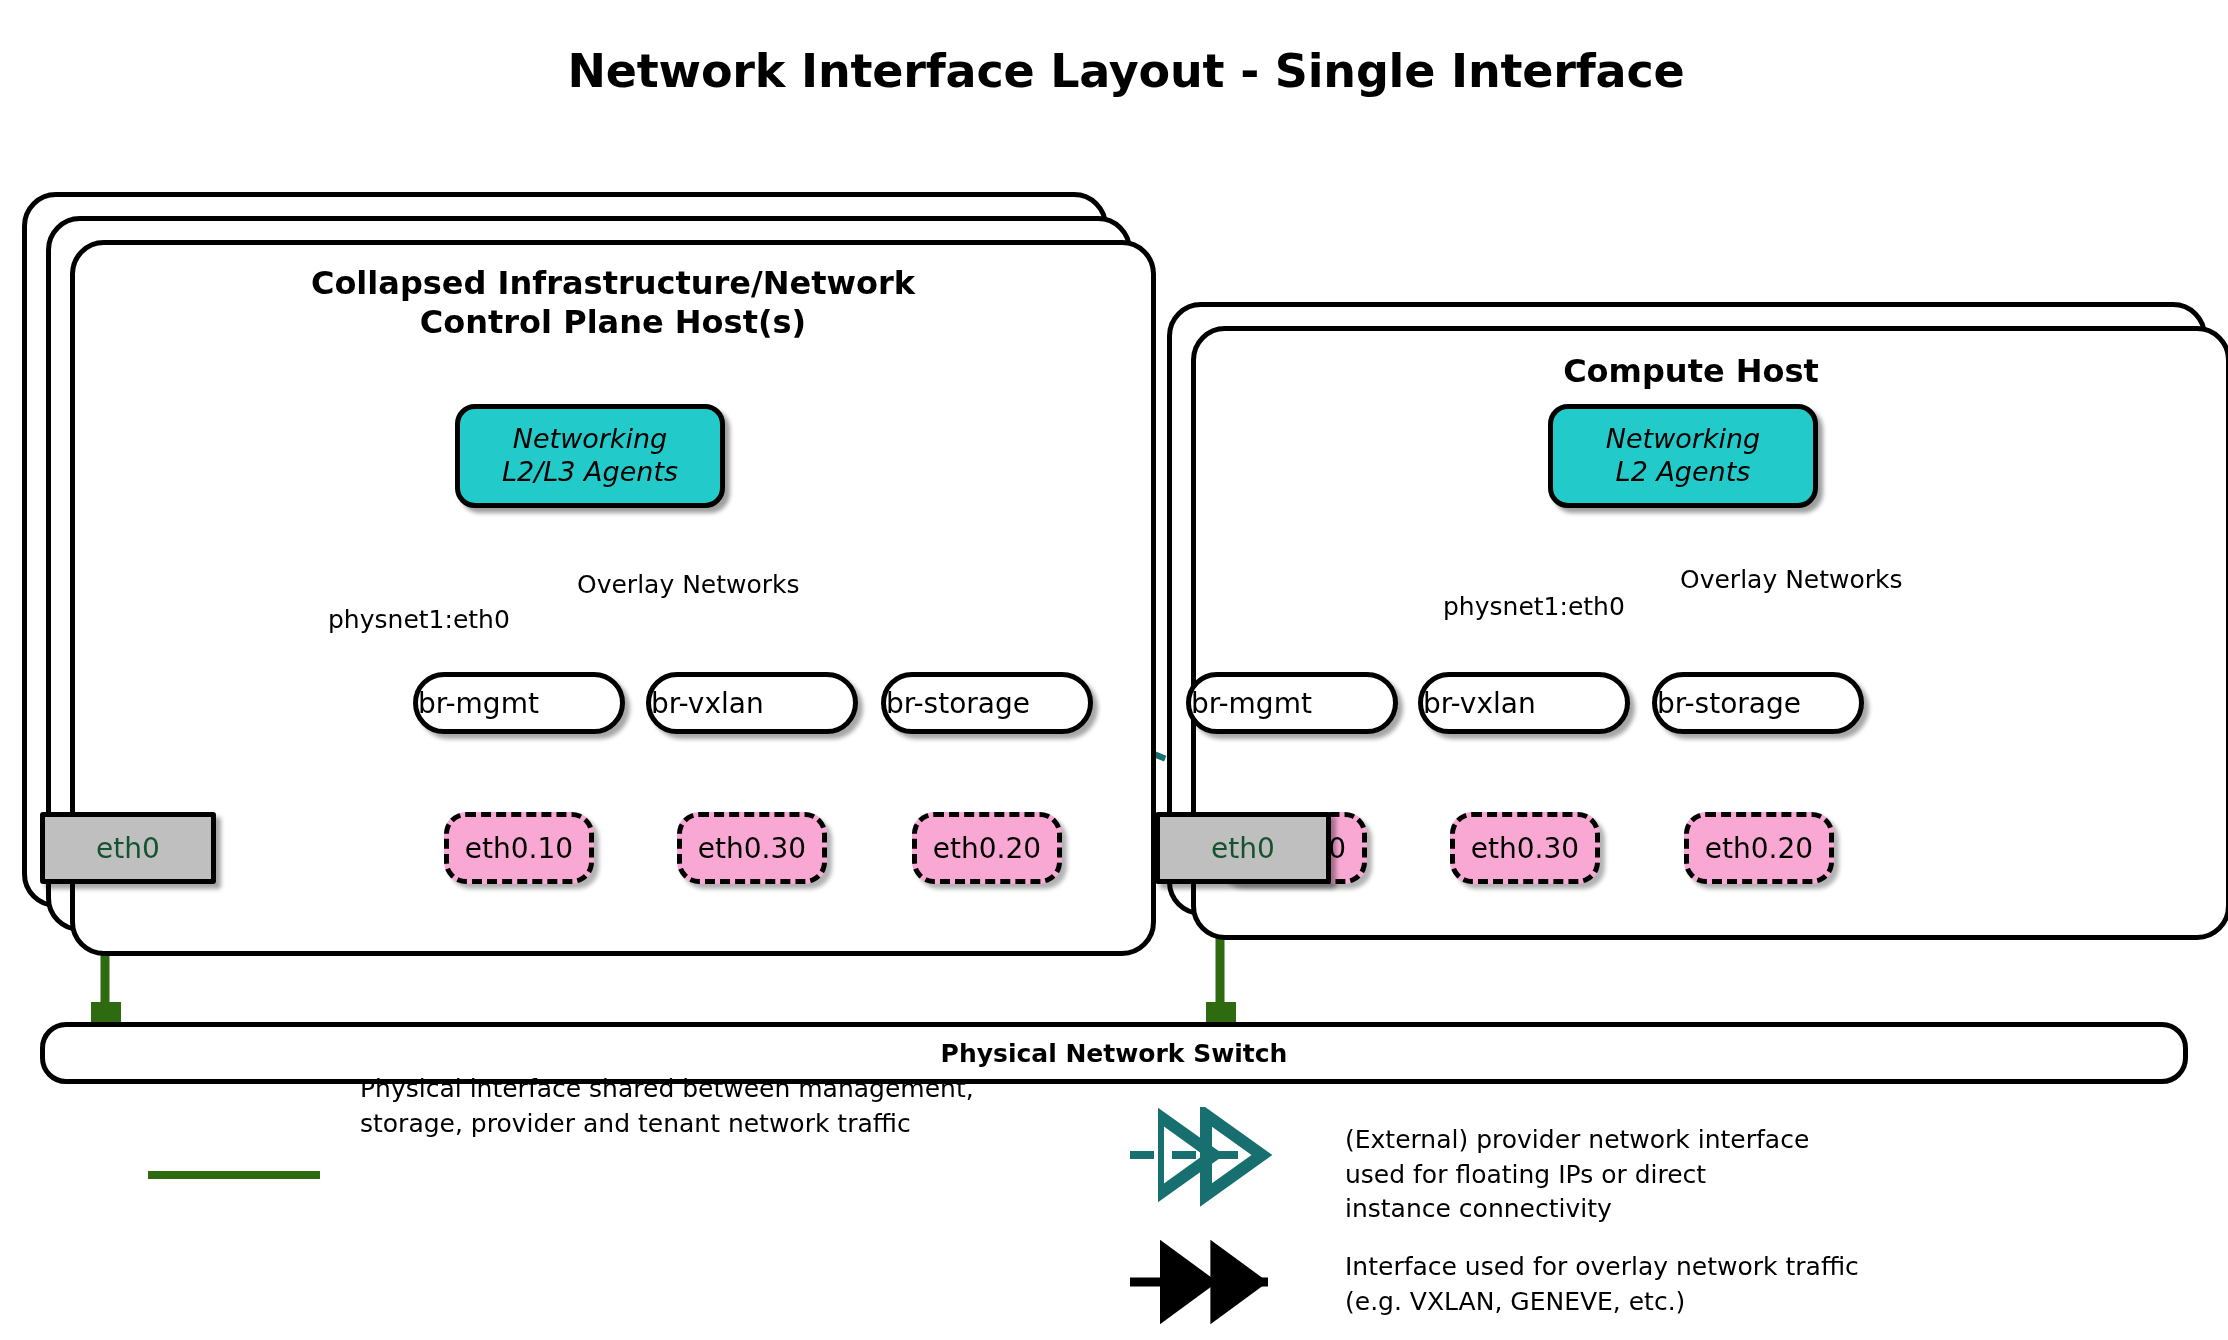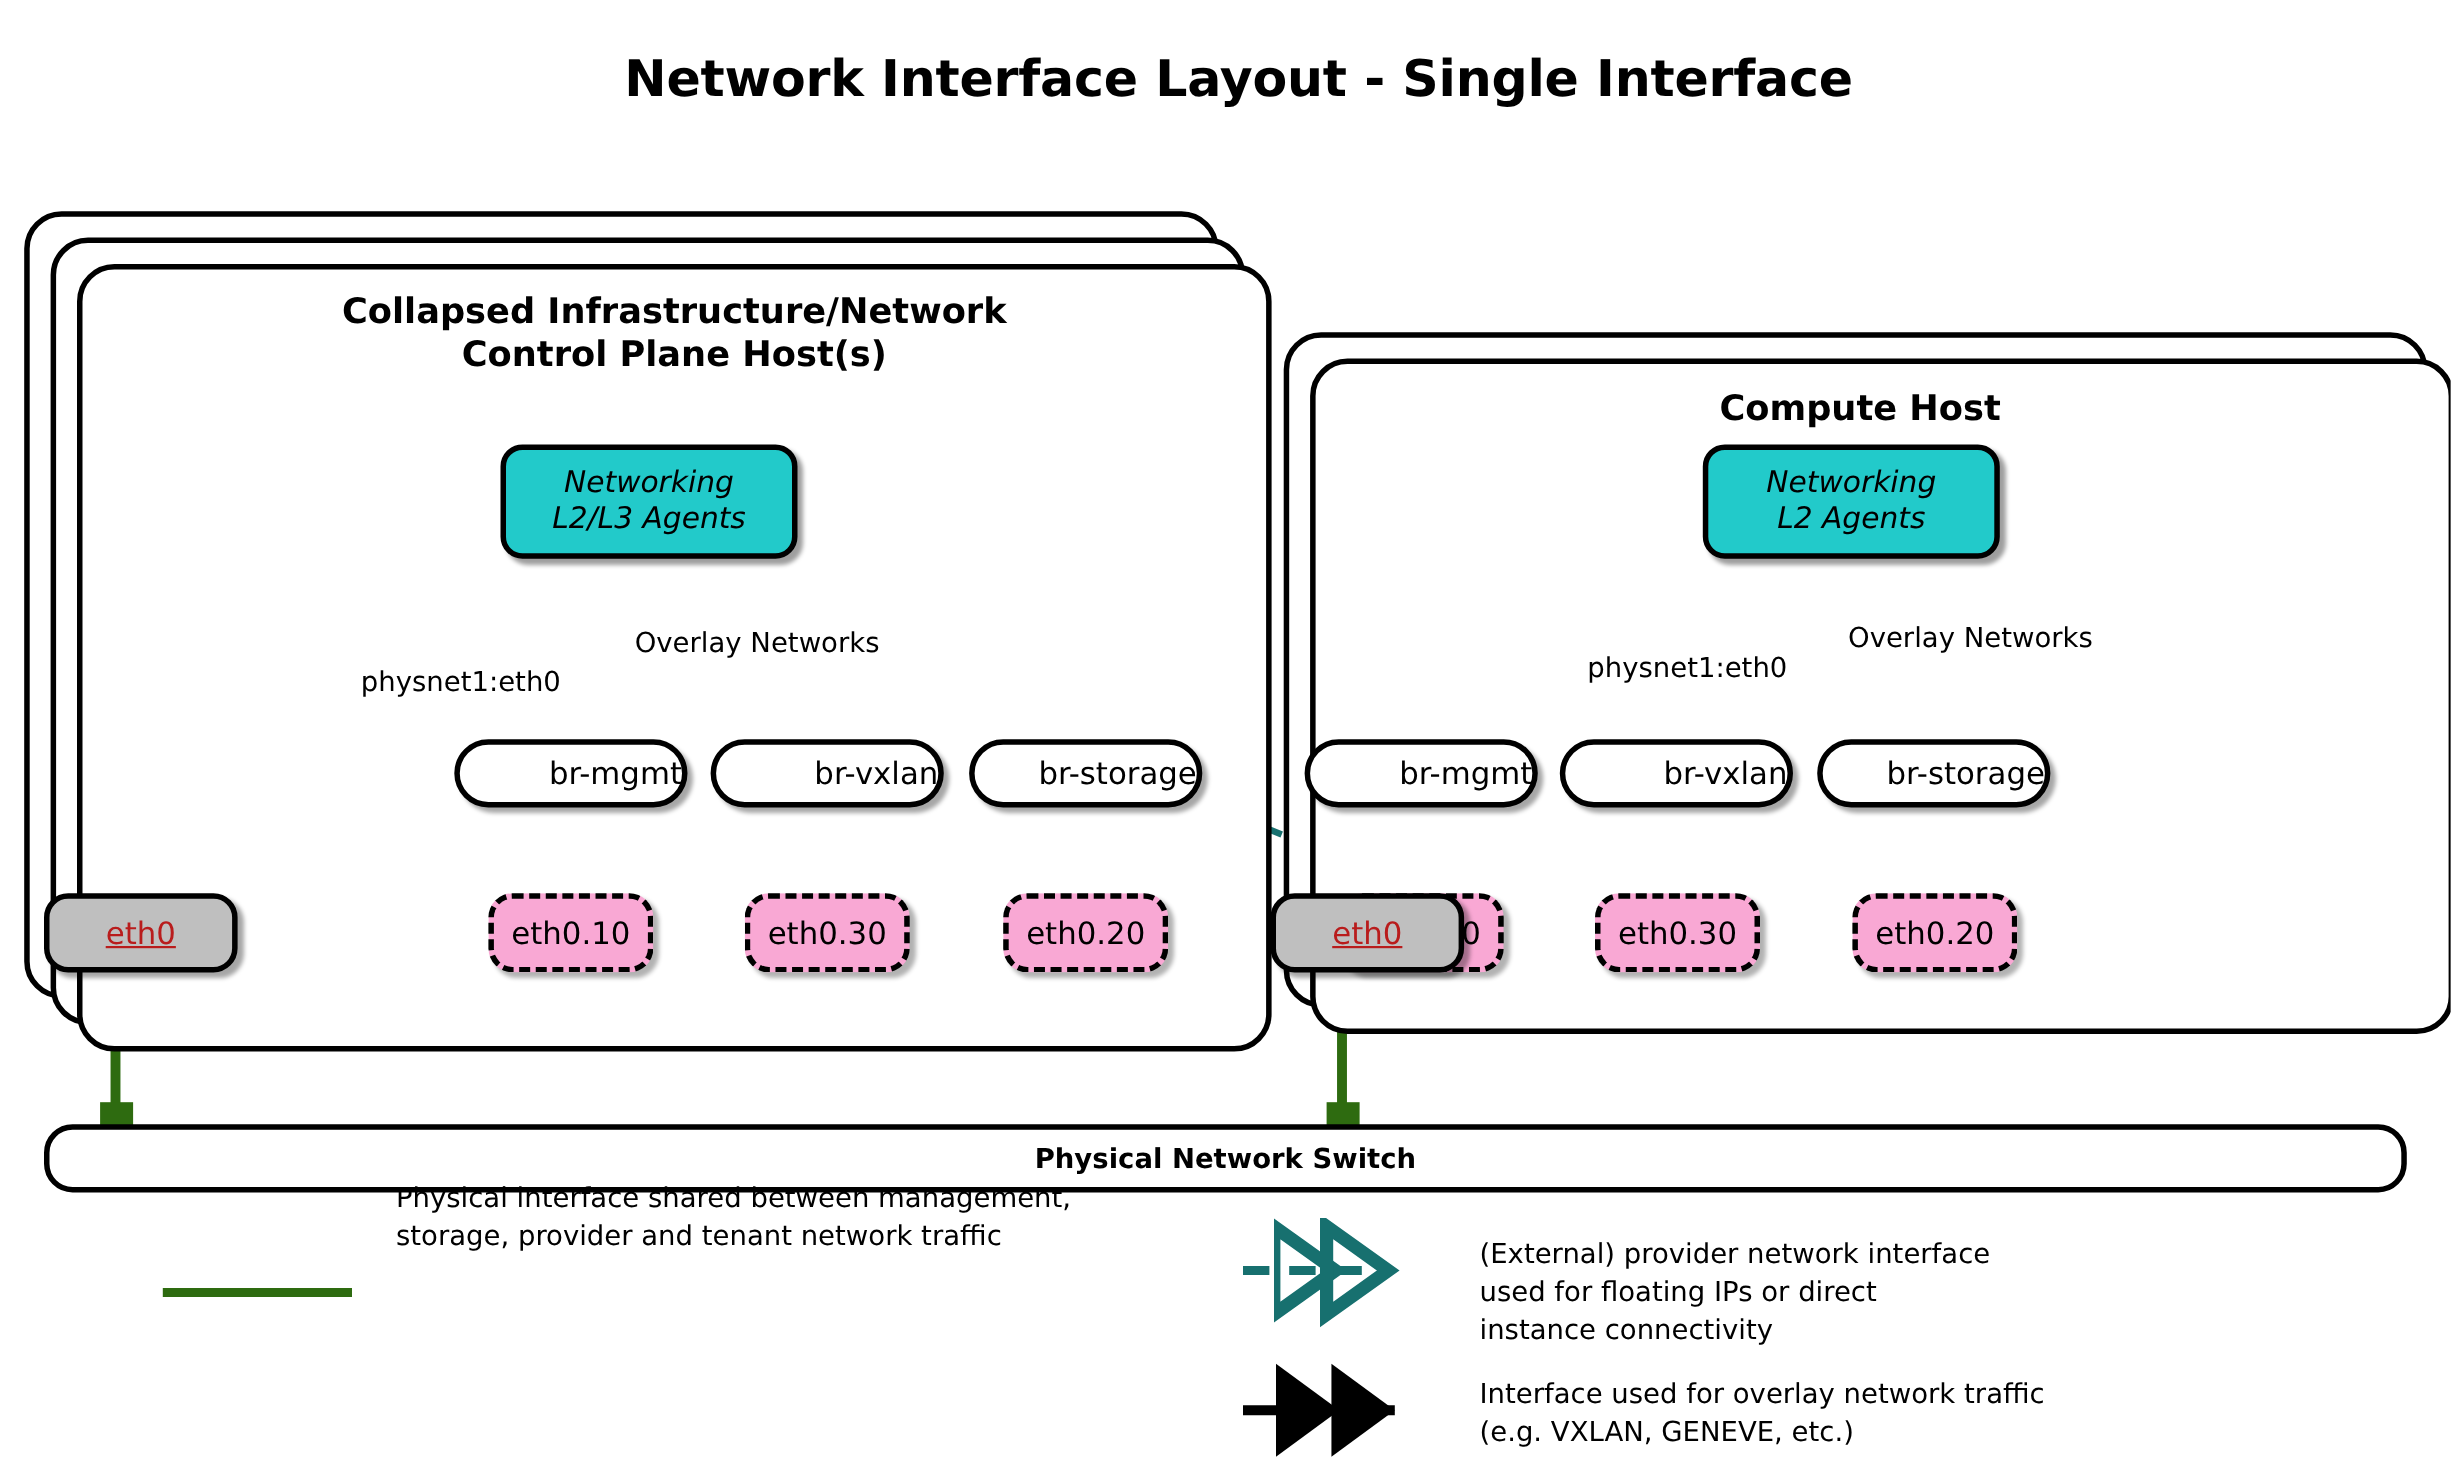--- a/index.html
+++ b/index.html
@@ -68,36 +68,35 @@
     box-shadow: 5px 5px 4px rgba(0,0,0,0.38);
     font-style: italic;
   }
   .bridge-box {
     border: 5px solid #000000;
     border-radius: 34px;
     background: #ffffff;
     box-sizing: border-box;
     display: flex;
     align-items: center;
-    justify-content: flex-end;
+    justify-content: flex-start;
     font-size: 28px;
     color: #000000;
     box-shadow: 5px 5px 4px rgba(0,0,0,0.35);
   }
   .nic-box {
     border: 5px solid #000000;
-    border-radius: 22px;
+    border-radius: 3px;
     box-sizing: border-box;
     display: flex;
     align-items: center;
     justify-content: center;
     font-size: 28px;
-    color: #b91c1c;
+    color: #14532d;
     box-shadow: 5px 5px 4px rgba(0,0,0,0.35);
-    text-decoration: underline;
   }
   .vlan-box {
     border: 5px dashed #000000;
     border-radius: 22px;
     background: #f9a8d4;
     box-sizing: border-box;
     display: flex;
     align-items: center;
     justify-content: center;
     font-size: 28px;

